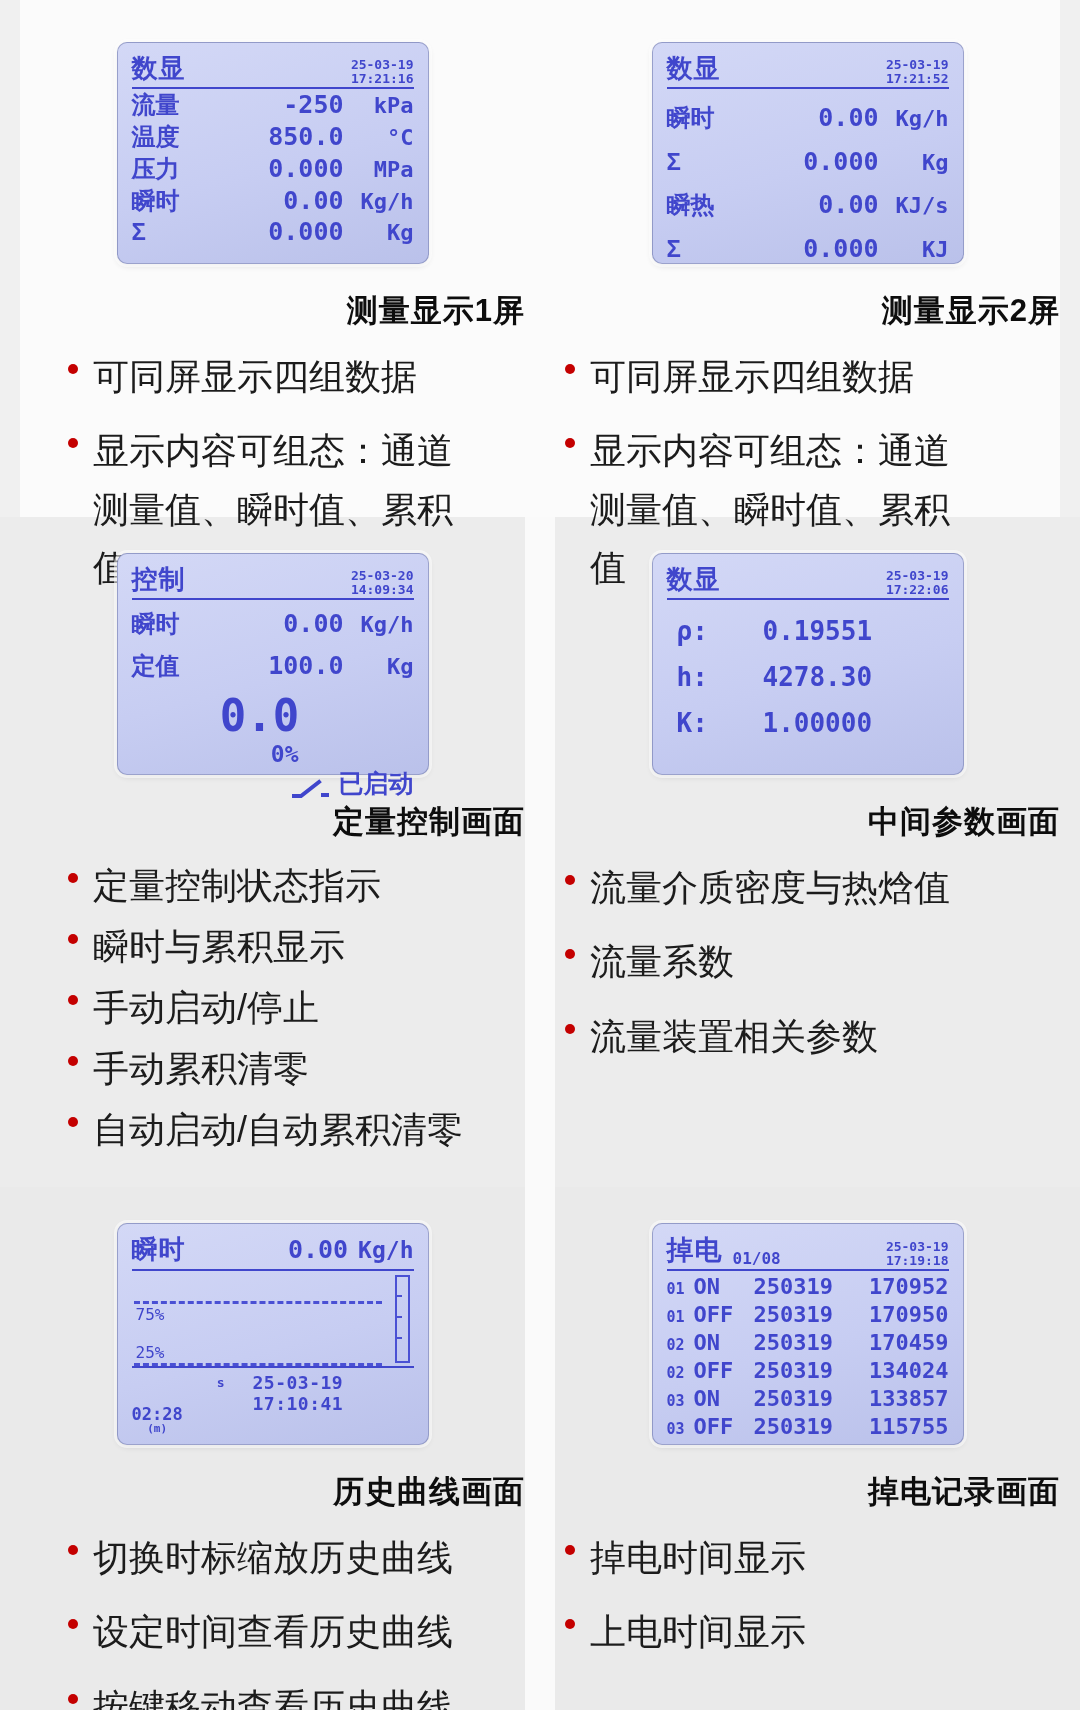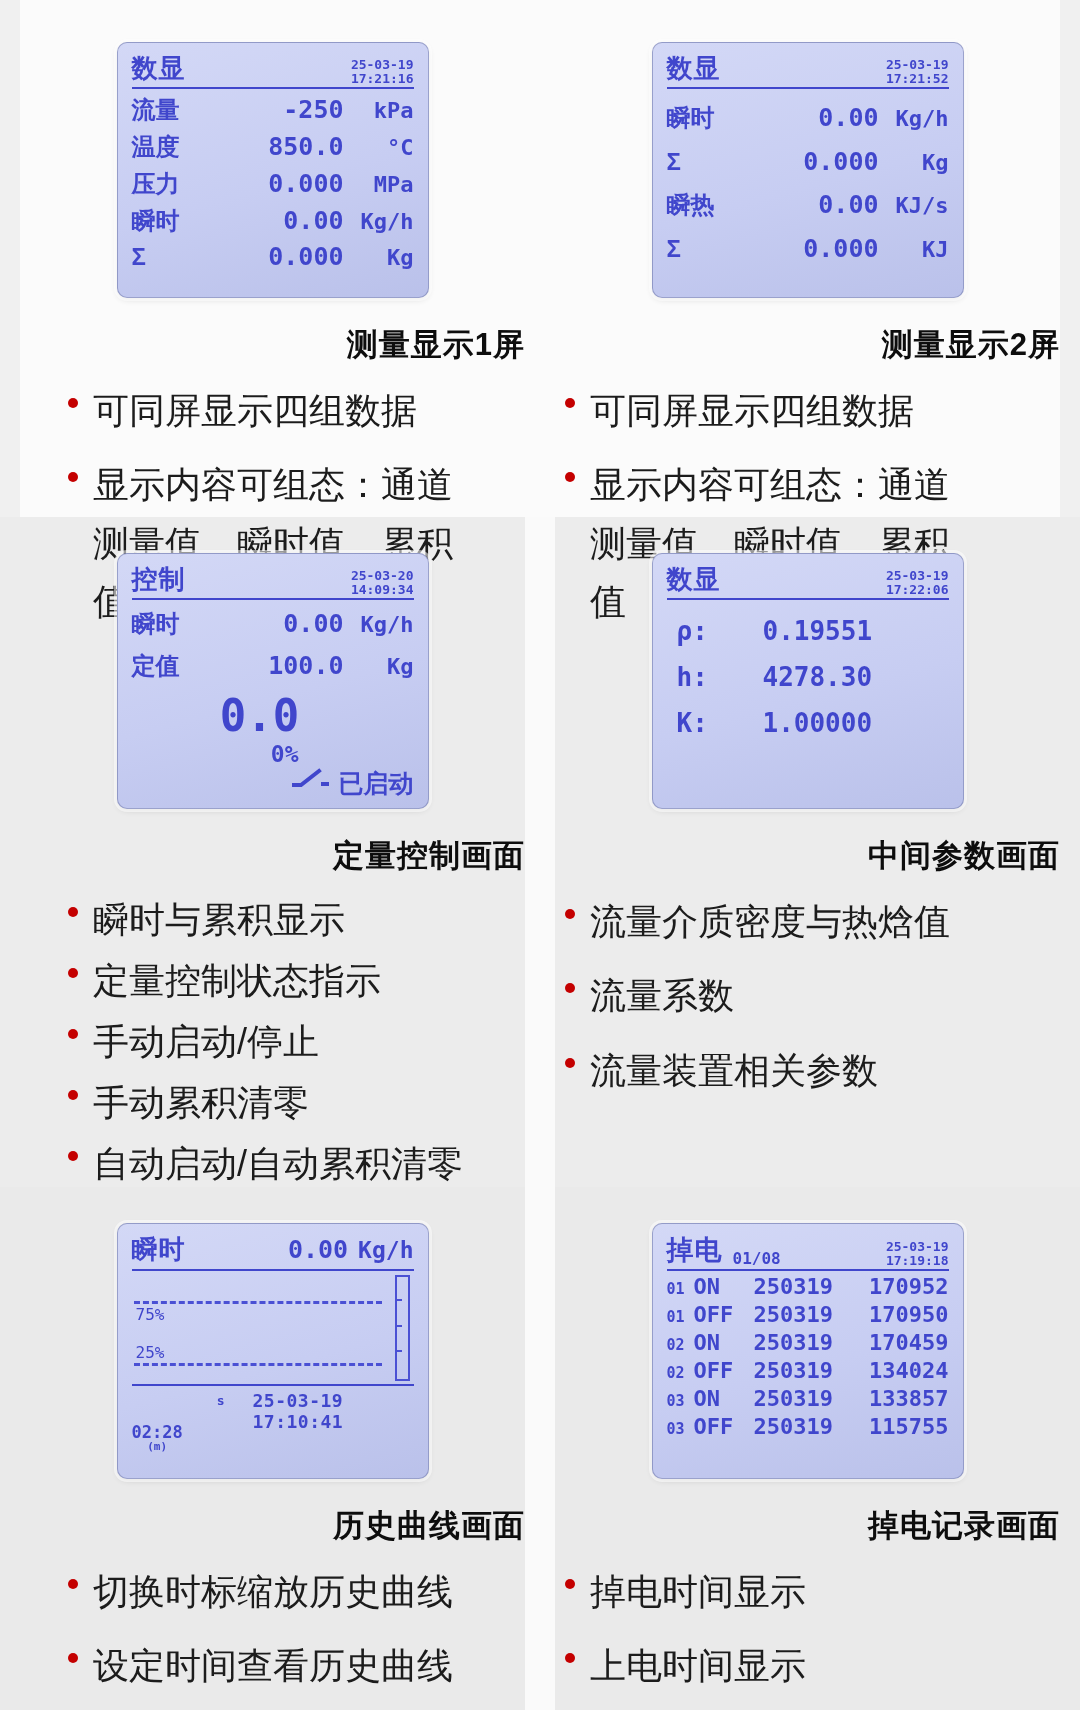--- a/index.html
+++ b/index.html
@@ -19,46 +19,46 @@
   .sec-b{height:670px;background:#ececec;}
   .sec-b .gutter{background:#fafafa;}
   .sec-c{height:523px;background:#eaeaea;}
   .sec-c .gutter{background:#fafafa;}
 
   .col{padding-top:42px;}
   .sec-b .col,.sec-c .col{padding-top:36px;}
 
   
   .lcd{
-    width:312px;height:256px;margin:0 auto;
-    box-sizing:border-box;padding:8px 14px 26px 14px;
+    width:312px;height:222px;margin:0 auto;
+    box-sizing:border-box;padding:8px 14px 10px 14px;
     border-radius:10px;
     background:linear-gradient(165deg,#d3d8f6 0%,#c7cdf2 55%,#bac1ea 100%);
     border:1px solid rgba(110,118,170,.55);
     box-shadow:0 0 0 3px rgba(255,255,255,.55),0 2px 6px rgba(0,0,0,.12);
     color:#4046cc;
     display:flex;flex-direction:column;
   }
   .lcd-head{display:flex;align-items:flex-end;border-bottom:2px solid #4046cc;padding-bottom:1px;}
   .lcd-title{font-size:26px;font-weight:bold;letter-spacing:1px;}
   .lcd-page{font-size:16px;font-weight:bold;margin-left:10px;font-family:"DejaVu Sans Mono",monospace;}
   .lcd-dt{margin-left:auto;text-align:right;font-size:13px;line-height:1.08;
           font-family:"DejaVu Sans Mono",monospace;font-weight:bold;}
   .lcd-dt span{display:block;}
-  .lcd-row{display:flex;align-items:baseline;margin-top:5px;font-weight:bold;}
+  .lcd-row{display:flex;align-items:baseline;font-weight:bold;}
   .lcd-row .l{font-size:24px;}
   .lcd-row .v{flex:1;text-align:right;font-family:"DejaVu Sans Mono",monospace;font-size:25px;}
   .lcd-row .u{width:70px;text-align:right;font-family:"DejaVu Sans Mono",monospace;font-size:22px;}
   .rows-4 .lcd-row{margin-top:13px;}
   
   .big-row{display:flex;align-items:center;margin-top:8px;font-weight:bold;
            font-family:"DejaVu Sans Mono",monospace;flex-direction:column;}
   .big-row .bv{flex:1;text-align:right;font-size:44px;padding-right:26px;}
   .big-row .bu{width:52px;text-align:right;font-size:23px;}
-  .status-row{margin-top:auto;display:flex;justify-content:flex-end;align-items:flex-start;gap:9px;
+  .status-row{margin-top:auto;display:flex;justify-content:flex-end;align-items:flex-end;gap:9px;
               font-size:25px;font-weight:bold;}
   
   .p-row{display:flex;margin-top:16px;font-family:"DejaVu Sans Mono",monospace;
          font-weight:bold;font-size:26px;}
   .p-label{width:86px;padding-left:10px;}
   
   .hist-head{display:flex;align-items:baseline;border-bottom:2px solid #4046cc;padding-bottom:2px;}
   .hist-head .v{flex:1;text-align:right;font-family:"DejaVu Sans Mono",monospace;
                 font-size:25px;font-weight:bold;padding-right:10px;}
   .hist-head .u{font-family:"DejaVu Sans Mono",monospace;font-size:23px;font-weight:bold;}
@@ -231,25 +231,25 @@
           <path d="M2 18 L9 18 L27 4" stroke="#4046cc" stroke-width="4" fill="none" stroke-linecap="square"></path>
           <path d="M29 17 L37 17" stroke="#4046cc" stroke-width="4" fill="none"></path>
         </svg>
         <span>已启动</span>
       </div>
     </div>
     <div class="caption">定量控制画面</div>
     <ul class="bullets tight">
       <li>
         <span class="dot"></span>
+        <span class="b-text">定量控制状态指示</span>
+      </li>
+      <li>
+        <span class="dot"></span>
         <span class="b-text">瞬时与累积显示</span>
-      </li>
-      <li>
-        <span class="dot"></span>
-        <span class="b-text">定量控制状态指示</span>
       </li>
       <li>
         <span class="dot"></span>
         <span class="b-text">手动启动/停止</span>
       </li>
       <li>
         <span class="dot"></span>
         <span class="b-text">手动累积清零</span>
       </li>
       <li>

